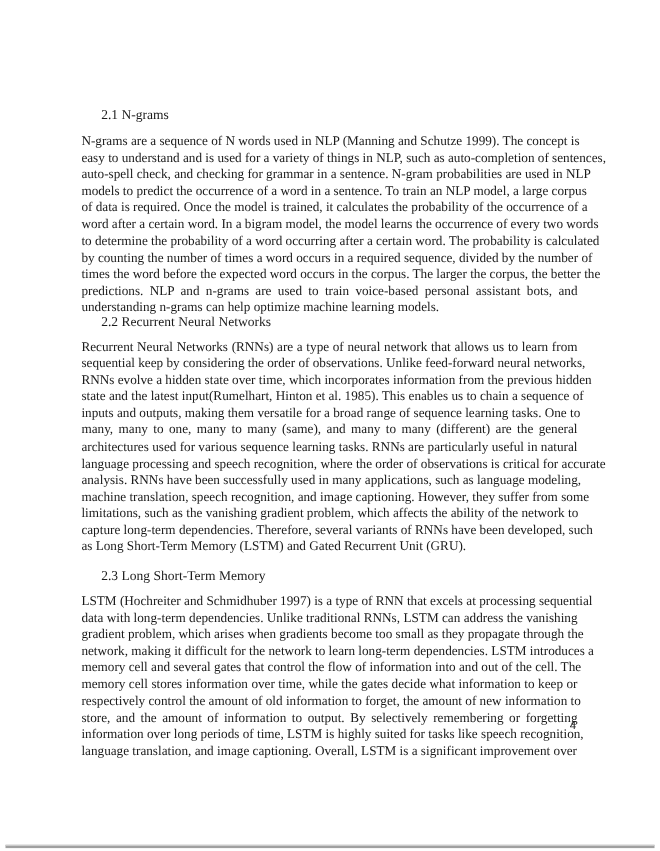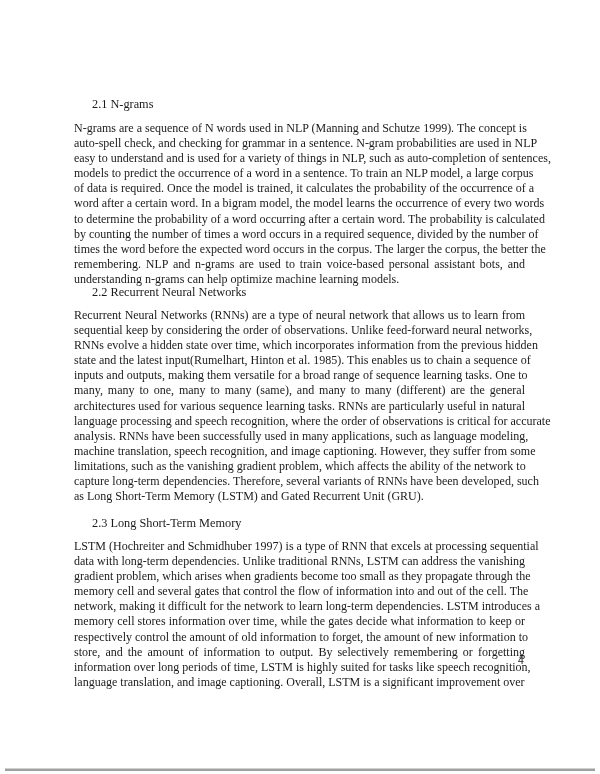--- a/index.html
+++ b/index.html
@@ -29,29 +29,29 @@
       background: #a0a0a0; border-top: 1px solid #d0d0d0;
     }
   </style>
 </head>
 <body>
 
 <div class="page">
   <div class="heading" style="top:97px">2.1 N-grams</div>
   <div class="para" style="top:121px">
       <span class="line">N-grams are a sequence of N words used in NLP (Manning and Schutze 1999). The concept is</span>
+      <span class="line">easy to understand and is used for a variety of things in NLP, such as auto-completion of sentences,</span>
       <span class="line">auto-spell check, and checking for grammar in a sentence. N-gram probabilities are used in NLP</span>
-      <span class="line">easy to understand and is used for a variety of things in NLP, such as auto-completion of sentences,</span>
       <span class="line">models to predict the occurrence of a word in a sentence. To train an NLP model, a large corpus</span>
       <span class="line">of data is required. Once the model is trained, it calculates the probability of the occurrence of a</span>
       <span class="line">word after a certain word. In a bigram model, the model learns the occurrence of every two words</span>
       <span class="line">to determine the probability of a word occurring after a certain word. The probability is calculated</span>
       <span class="line">by counting the number of times a word occurs in a required sequence, divided by the number of</span>
       <span class="line">times the word before the expected word occurs in the corpus. The larger the corpus, the better the</span>
-      <span class="line">remembering. NLP and n-grams are used to train voice-based personal assistant bots, and</span>
+      <span class="line">predictions. NLP and n-grams are used to train voice-based personal assistant bots, and</span>
       <span class="line last">understanding n-grams can help optimize machine learning models.</span>
     </div>
 
   <div class="heading" style="top:285px">2.2 Recurrent Neural Networks</div>
   <div class="para" style="top:308px">
       <span class="line">Recurrent Neural Networks (RNNs) are a type of neural network that allows us to learn from</span>
       <span class="line">sequential keep by considering the order of observations. Unlike feed-forward neural networks,</span>
       <span class="line">RNNs evolve a hidden state over time, which incorporates information from the previous hidden</span>
       <span class="line">state and the latest input(Rumelhart, Hinton et al. 1985). This enables us to chain a sequence of</span>
       <span class="line">inputs and outputs, making them versatile for a broad range of sequence learning tasks. One to</span>
@@ -63,22 +63,22 @@
       <span class="line">limitations, such as the vanishing gradient problem, which affects the ability of the network to</span>
       <span class="line">capture long-term dependencies. Therefore, several variants of RNNs have been developed, such</span>
       <span class="line last">as Long Short-Term Memory (LSTM) and Gated Recurrent Unit (GRU).</span>
     </div>
 
   <div class="heading" style="top:516px">2.3 Long Short-Term Memory</div>
   <div class="para" style="top:539px">
       <span class="line">LSTM (Hochreiter and Schmidhuber 1997) is a type of RNN that excels at processing sequential</span>
       <span class="line">data with long-term dependencies. Unlike traditional RNNs, LSTM can address the vanishing</span>
       <span class="line">gradient problem, which arises when gradients become too small as they propagate through the</span>
+      <span class="line">network, making it difficult for the network to learn long-term dependencies. LSTM introduces a</span>
       <span class="line">memory cell and several gates that control the flow of information into and out of the cell. The</span>
-      <span class="line">network, making it difficult for the network to learn long-term dependencies. LSTM introduces a</span>
       <span class="line">memory cell stores information over time, while the gates decide what information to keep or</span>
       <span class="line">respectively control the amount of old information to forget, the amount of new information to</span>
       <span class="line">store, and the amount of information to output. By selectively remembering or forgetting</span>
       <span class="line">information over long periods of time, LSTM is highly suited for tasks like speech recognition,</span>
       <span class="line last">language translation, and image captioning. Overall, LSTM is a significant improvement over</span>
     </div>
 
   <div class="pagenum">4</div>
   <div class="bottom-rule"></div>
 </div>

